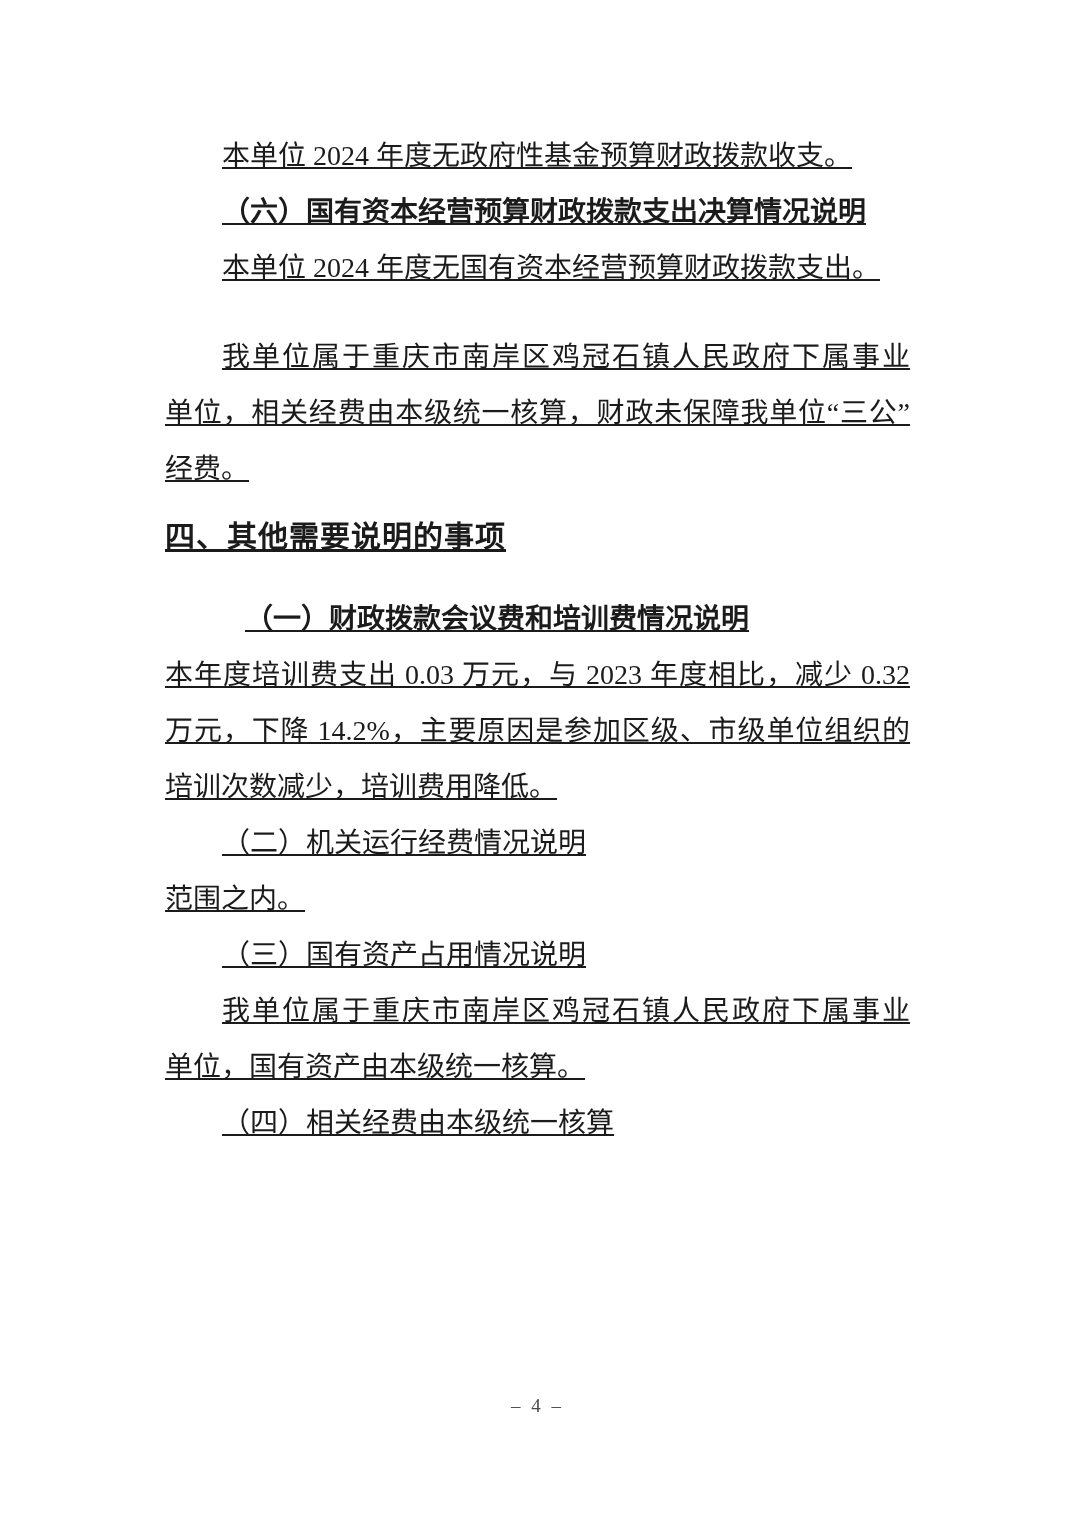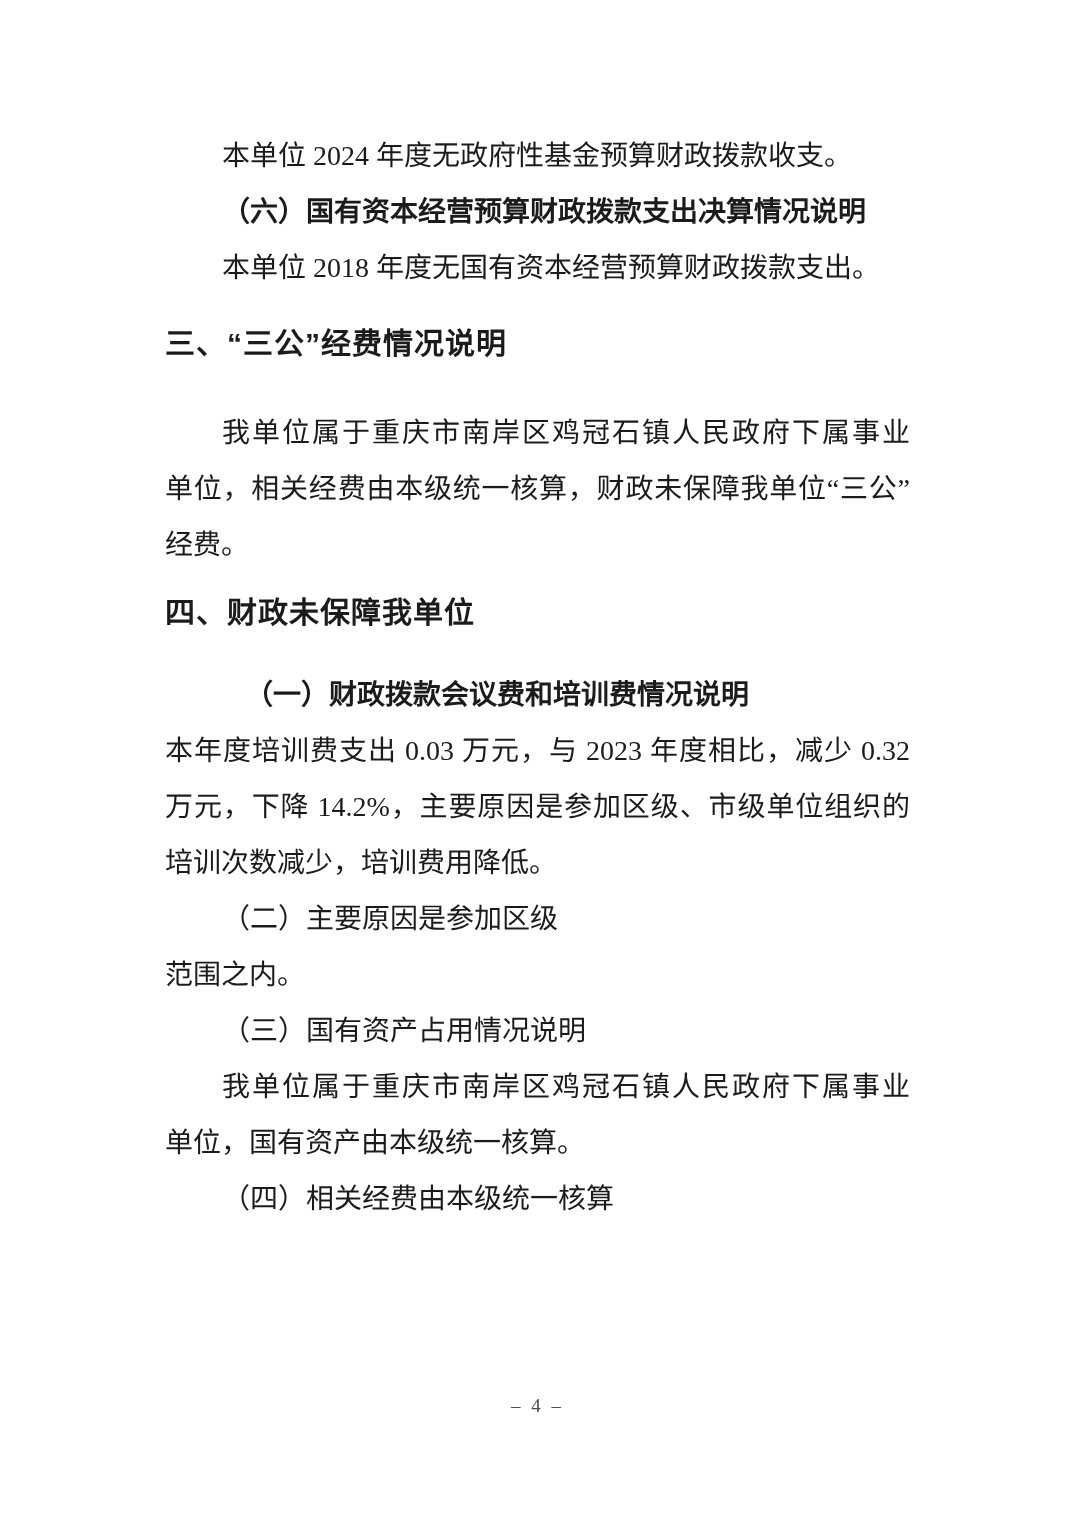--- a/index.html
+++ b/index.html
@@ -17,20 +17,21 @@
   }
   .doc {
     position: absolute;
     left: 165px;
     top: 128px;
     width: 745px;
     font-family: "Liberation Serif", "DejaVu Serif", serif;
     font-size: 28px;
     line-height: 56px;
     color: #1b1b1b;
+    text-decoration: underline;
   }
   .line {
     height: 56px;
     text-align: left;
   }
   
   .jline {
     height: 56px;
     text-align: justify;
     text-align-last: justify;
@@ -65,35 +66,34 @@
   }
 </style>
 </head>
 <body>
 
 <div class="page">
   <div class="doc">
 
     <div class="line ind2">本单位 2024 年度无政府性基金预算财政拨款收支。</div>
     <div class="line ind2 bold">（六）国有资本经营预算财政拨款支出决算情况说明</div>
-    <div class="line ind2">本单位 2018 年度无国有资本经营预算财政拨款支出。</div>
+    <div class="line ind2">本单位 2024 年度无国有资本经营预算财政拨款支出。</div>
 
-    <div class="h-black mt-h3">三、“三公”经费情况说明</div>
     <div class="jline ind2 mt-p3">我单位属于重庆市南岸区鸡冠石镇人民政府下属事业</div>
     <div class="jline">单位，相关经费由本级统一核算，财政未保障我单位“三公”</div>
     <div class="line">经费。</div>
 
-    <div class="h-black mt-h4">四、财政未保障我单位</div>
+    <div class="h-black mt-h4">四、其他需要说明的事项</div>
 
     <div class="line ind3 bold mt-sub1">（一）财政拨款会议费和培训费情况说明</div>
     <div class="jline">本年度培训费支出 0.03 万元，与 2023 年度相比，减少 0.32</div>
     <div class="jline">万元，下降 14.2%，主要原因是参加区级、市级单位组织的</div>
     <div class="line">培训次数减少，培训费用降低。</div>
 
-    <div class="line ind2">（二）主要原因是参加区级</div>
+    <div class="line ind2">（二）机关运行经费情况说明</div>
     <div class="line">范围之内。</div>
 
     <div class="line ind2">（三）国有资产占用情况说明</div>
     <div class="jline ind2">我单位属于重庆市南岸区鸡冠石镇人民政府下属事业</div>
     <div class="line">单位，国有资产由本级统一核算。</div>
 
     <div class="line ind2">（四）相关经费由本级统一核算</div>
 
   </div>
 

